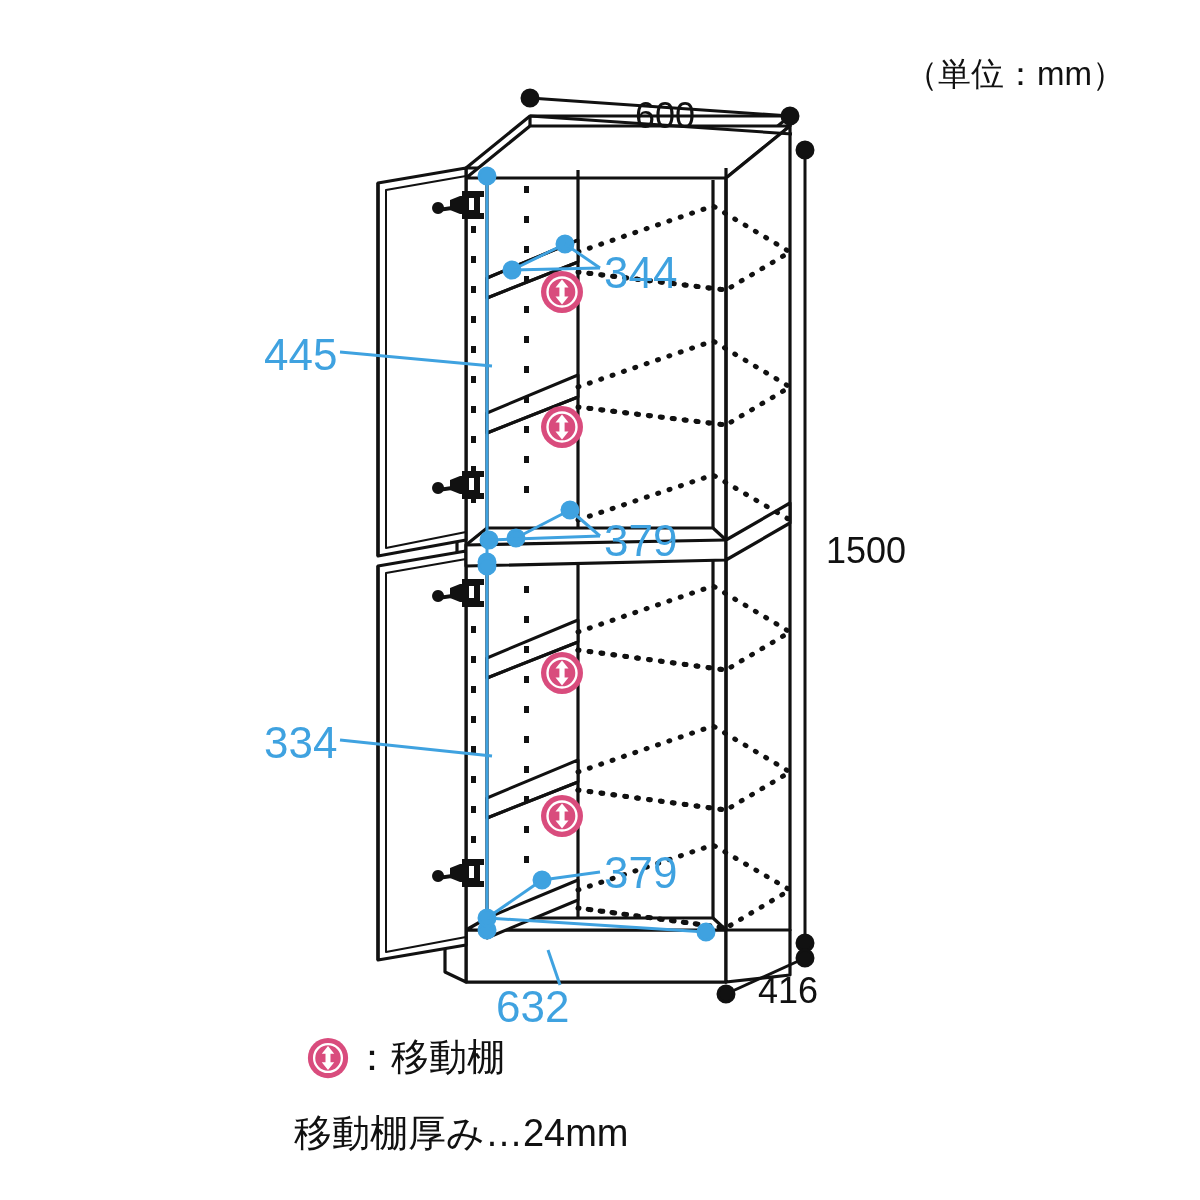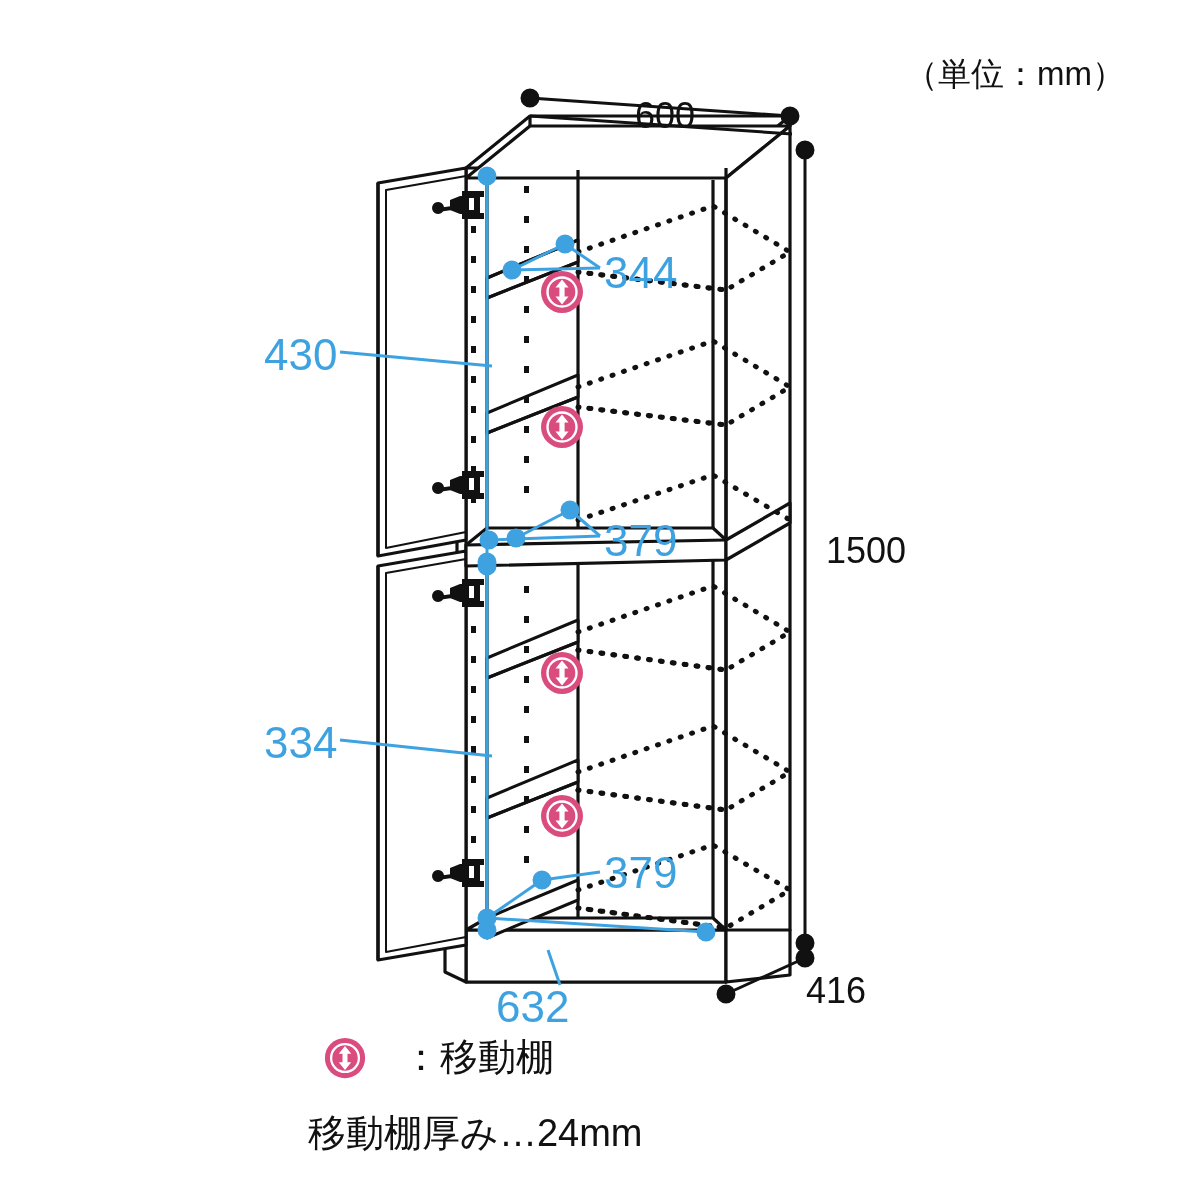--- a/index.html
+++ b/index.html
@@ -291,23 +291,23 @@
     </g>
   </svg>
 
 
   <div class="txt-unit" style="left:905px;top:52px;">（単位：mm）</div>
 
   <div class="dim-black" style="left:635px;top:55px;margin-top:40px;">600</div>
 
   <div class="dim-black" style="left:826px;top:530px;">1500</div>
 
-  <div class="dim-black" style="left:806px;top:970px;">416</div>
-
-  <div class="dim-blue" style="left:264px;top:330px;">430</div>
+  <div class="dim-black" style="left:758px;top:970px;">416</div>
+
+  <div class="dim-blue" style="left:264px;top:330px;">445</div>
 
   <div class="dim-blue" style="left:264px;top:718px;">334</div>
 
   <div class="dim-blue" style="left:604px;top:248px;">344</div>
 
   <div class="dim-blue" style="left:604px;top:516px;">379</div>
 
   <div class="dim-blue" style="left:604px;top:848px;">379</div>
 
   <div class="dim-blue" style="left:496px;top:982px;">632</div>
@@ -320,28 +320,28 @@
         <use href="#shelfMarker" x="562" y="427"></use>
       </g>
     <g>
         <use href="#shelfMarker" x="562" y="673"></use>
       </g>
     <g>
         <use href="#shelfMarker" x="562" y="816"></use>
       </g>
   </svg>
 
-  <div class="legend-row" style="left:322px;top:1032px;gap:32px;">
+  <div class="legend-row" style="left:305px;top:1032px;">
     <svg class="legend-icon" viewBox="-24 -24 48 48">
       <circle cx="0" cy="0" r="21" fill="#d94c7d"></circle>
       <circle cx="0" cy="0" r="14.5" fill="none" stroke="#fff" stroke-width="2.4"></circle>
       <path d="M0,-12.5 L6.5,-4.5 L2.6,-4.5 L2.6,4.5 L6.5,4.5 L0,12.5 L-6.5,4.5 L-2.6,4.5 L-2.6,-4.5 L-6.5,-4.5 Z" fill="#fff"></path>
     </svg>
     <span>：移動棚</span>
   </div>
 
 
-  <div class="legend-row" style="left:308px;top:1108px;justify-content:flex-end;">
+  <div class="legend-row" style="left:294px;top:1108px;justify-content:flex-end;">
     <span>移動棚厚み…24mm</span>
   </div>
 
 
 </div>
 
 </body></html>

